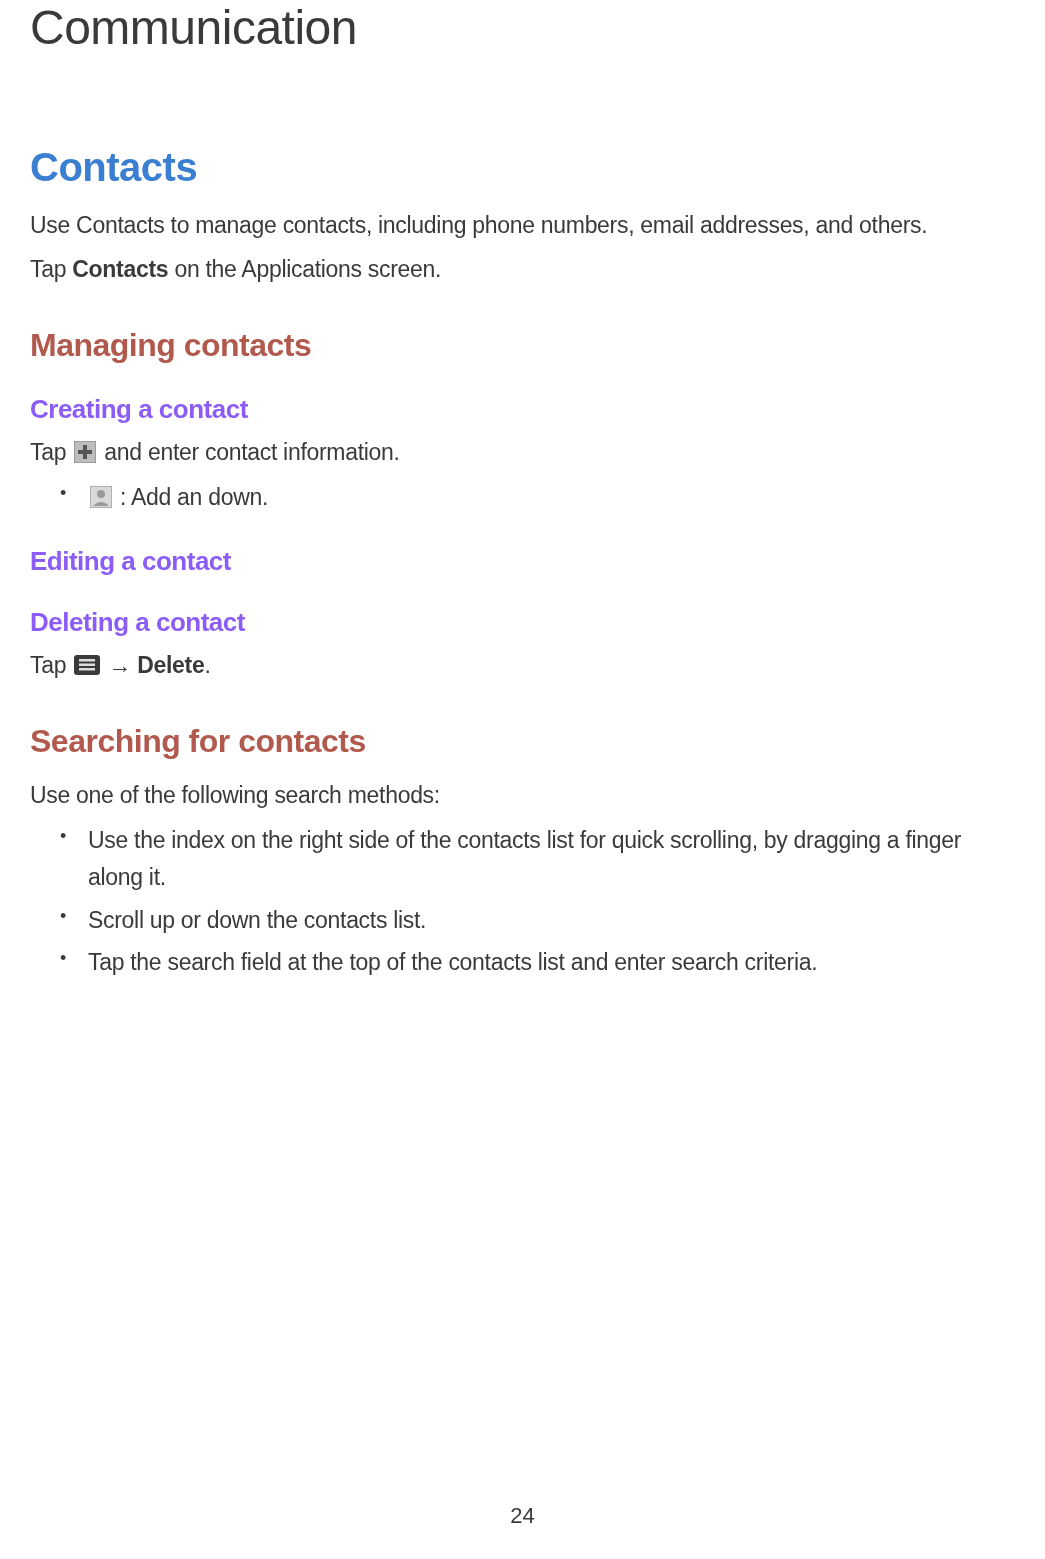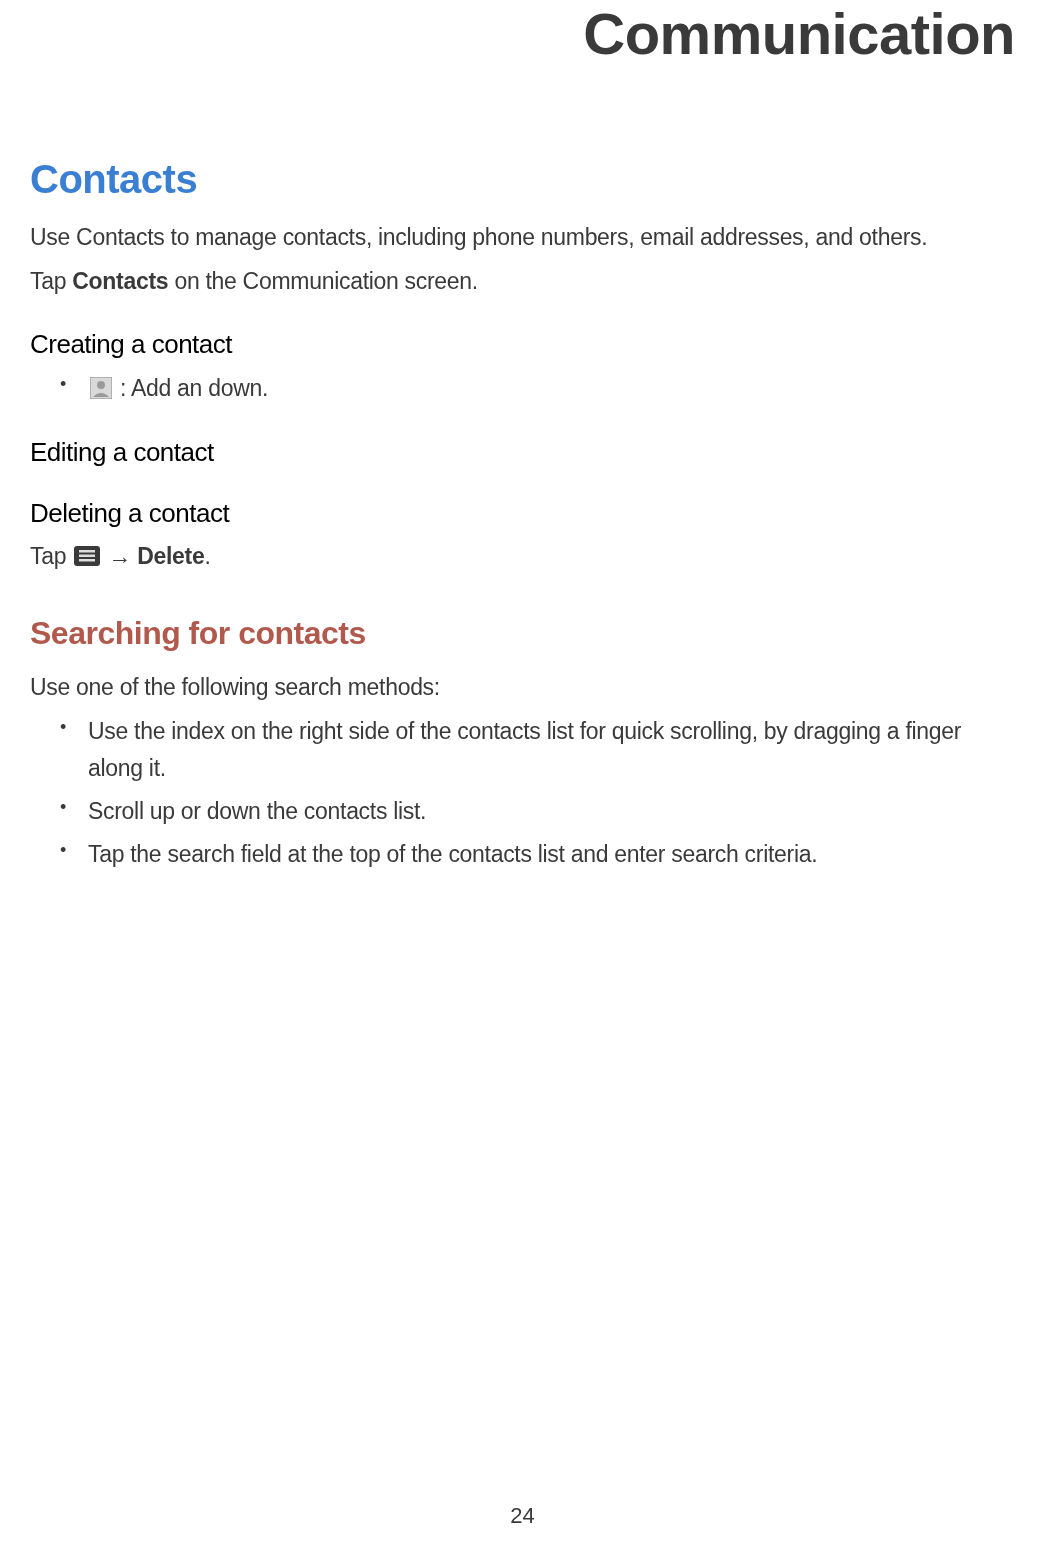--- a/index.html
+++ b/index.html
@@ -11,45 +11,44 @@
     width: 1045px;
     min-height: 1559px;
     position: relative;
     box-sizing: border-box;
   }
   .page {
     padding: 0 30px 0 30px;
     box-sizing: border-box;
   }
   h1.main-title {
-    font-size: 58px;
-    font-weight: 700;
+    font-size: 48px;
+    font-weight: 400;
     color: #3a3a3a;
     margin: 0 0 90px 0;
     letter-spacing: -0.5px;
-    text-align: right;
   }
   h2.section-blue {
     font-size: 40px;
     font-weight: 700;
     color: #3a7fd1;
     margin: 0 0 18px 0;
     letter-spacing: -0.5px;
   }
   h2.section-red {
     font-size: 32px;
     font-weight: 700;
     color: #b2594d;
     margin: 40px 0 18px 0;
     letter-spacing: -0.5px;
   }
   h3.sub-bold {
     font-size: 26px;
-    font-weight: 400;
-    color: #000000;
+    font-weight: 700;
+    color: #8b5cf6;
     margin: 30px 0 10px 0;
     letter-spacing: -0.5px;
   }
   p.body {
     font-size: 23px;
     color: #3a3a3a;
     margin: 0 0 8px 0;
     line-height: 1.55;
     letter-spacing: -0.3px;
   }
@@ -101,26 +100,34 @@
 <body>
 
 <div class="page">
   <h1 class="main-title">Communication</h1>
 
   <h2 class="section-blue">Contacts</h2>
 
   <p class="body">Use Contacts to manage contacts, including phone numbers, email addresses, and others.</p>
 
   <p class="body">
-    <span>Tap </span><span class="bold">Contacts</span><span> on the Communication screen.</span>
+    <span>Tap </span><span class="bold">Contacts</span><span> on the Applications screen.</span>
   </p>
 
+  <h2 class="section-red">Managing contacts</h2>
 
   <h3 class="sub-bold">Creating a contact</h3>
 
+  <p class="body line">
+    <span>Tap </span><span class="icon"><svg width="22" height="22">
+          <rect x="0" y="0" width="22" height="22" fill="#bdbdbd" stroke="#7a7a7a" stroke-width="1"></rect>
+          <rect x="9" y="4" width="4" height="14" fill="#555"></rect>
+          <rect x="4" y="9" width="14" height="4" fill="#555"></rect>
+        </svg></span><span> and enter contact information.</span>
+  </p>
 
   <ul class="bullets">
     <li>
       <span class="icon"><svg width="22" height="22">
             <rect x="0" y="0" width="22" height="22" fill="#d9d9d9" stroke="#888" stroke-width="1"></rect>
             <circle cx="11" cy="8" r="4" fill="#9a9a9a"></circle>
             <path d="M3 20 Q11 12 19 20 Z" fill="#9a9a9a"></path>
           </svg></span><span> : Add an down.</span>
     </li>
   </ul>

